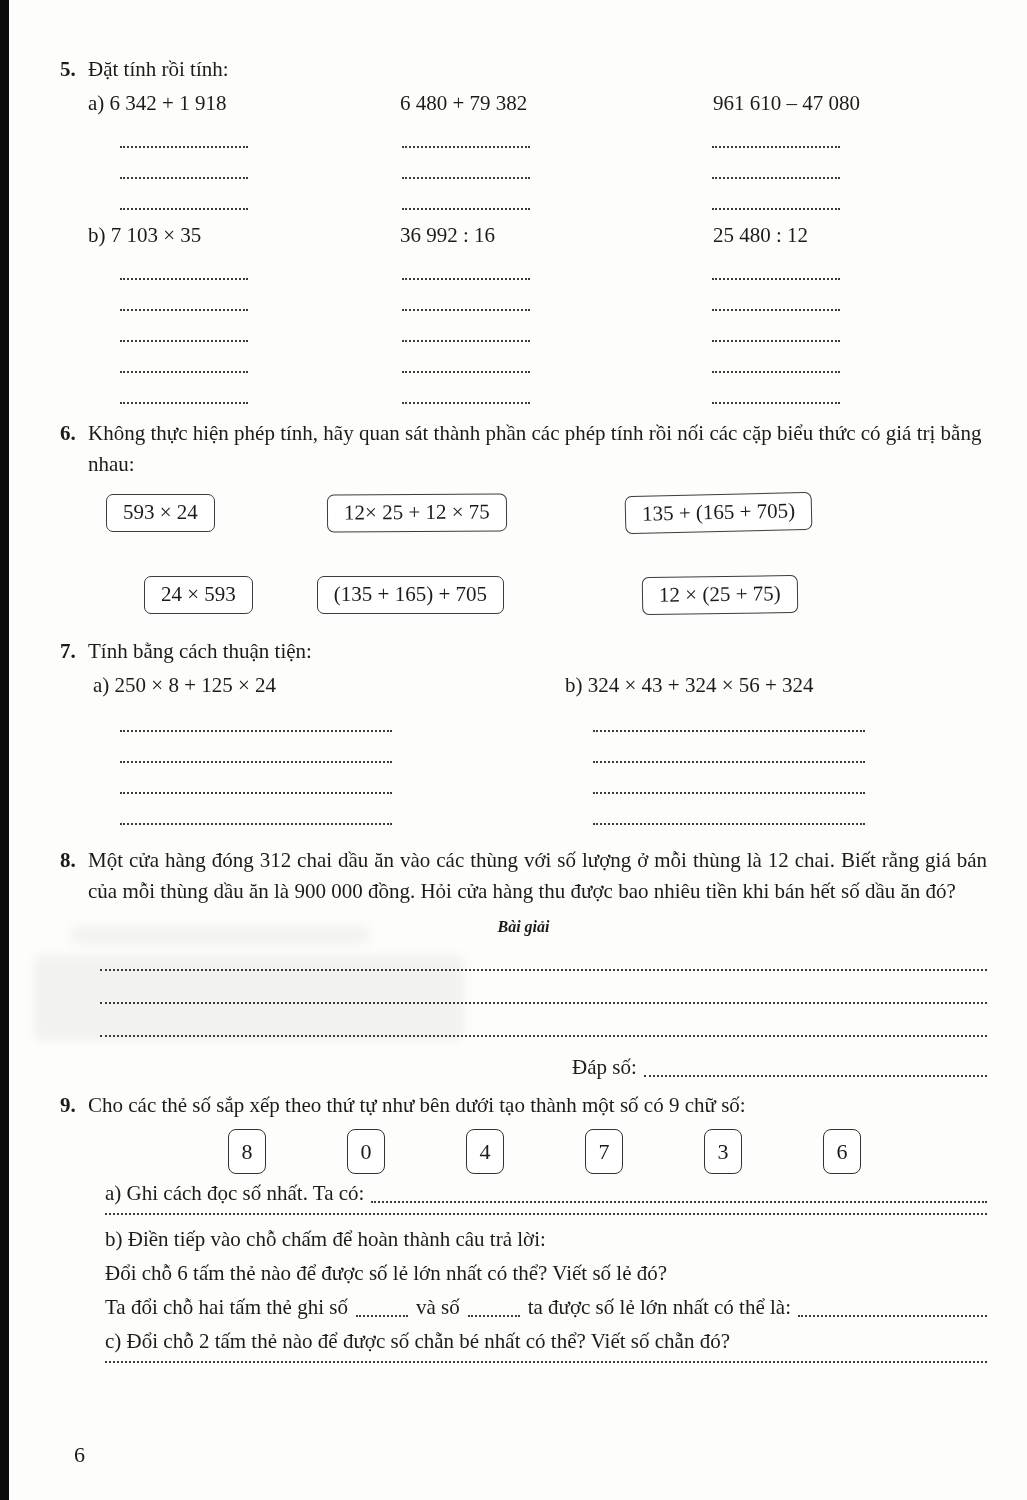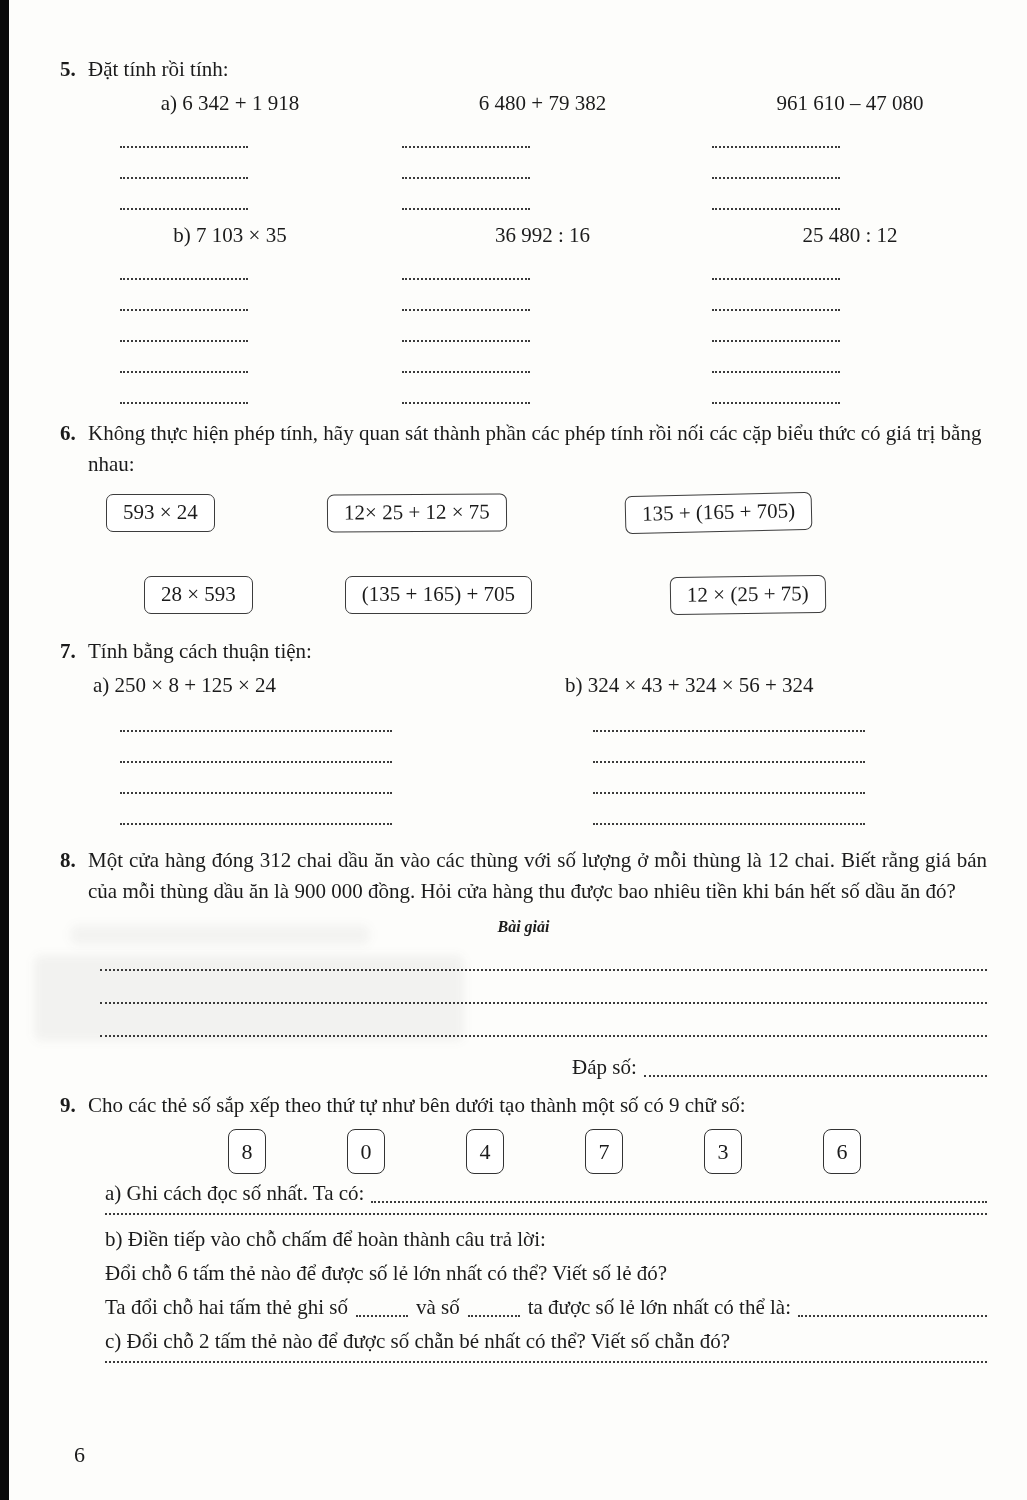--- a/index.html
+++ b/index.html
@@ -27,40 +27,40 @@
 
   
   .l { display:flex; align-items:flex-end; line-height:29px; margin-top:2px; }
   .l .txt { white-space:nowrap; }
   .leader { flex:1 1 auto; border-bottom:2px dotted #3b3b3b; margin:0 0 5px 7px; height:0; }
   .leader.w52 { flex:0 0 52px; margin:0 8px 5px 8px; }
   .leader.full { margin-left:0; }
 
   
   .ex5-grid { display:grid; grid-template-columns:312px 313px 302px; margin-top:4px; }
-  .expr { padding-left:28px; line-height:29px; margin-bottom:7px; white-space:nowrap;text-align:center; }
+  .expr { padding-left:28px; line-height:29px; margin-bottom:7px; white-space:nowrap; }
   .c1 .bl { margin-left:60px; }
   .c2 .bl { margin-left:30px; }
   .c3 .bl { margin-left:27px; }
   .rowb { margin-top:3px; }
 
   
   .ex6 { margin-top:6px; }
   .boxrow { display:flex; align-items:flex-start; }
   .boxrow1 { margin-top:14px; }
   .boxrow2 { margin-top:44px; }
   .card {
     border:1.6px solid #3c3c3c; border-radius:7px; padding:4px 16px 5px;
     background:#fff; white-space:nowrap; line-height:27px;
   }
   .b1a { margin-left:46px; }
   .b1b { margin-left:112px; transform:rotate(-0.4deg); }
   .b1c { margin-left:118px; transform:rotate(-1.3deg); }
   .b2a { margin-left:84px; }
-  .b2b { margin-left:92px;text-align:right; }
+  .b2b { margin-left:64px;text-align:right; }
   .b2c { margin-left:138px; transform:rotate(-0.8deg); }
 
   
   .ex7 { margin-top:22px; }
   .ex7-grid { display:grid; grid-template-columns:505px 1fr; margin-top:4px; }
   .p7 { line-height:29px; margin-bottom:9px; white-space:nowrap; }
   .g1 .p7 { padding-left:33px; }
   .g1 .bl { margin-left:60px; }
   .g2 .bl { margin-left:28px; }
 
@@ -152,21 +152,21 @@
       <div class="ex-head">
         <span class="num">6.</span>
         <span class="head-text">Không thực hiện phép tính, hãy quan sát thành phần các phép tính rồi nối các cặp biểu thức có giá trị bằng nhau:</span>
       </div>
       <div class="boxrow boxrow1">
         <div class="card b1a">593 × 24</div>
         <div class="card b1b">12× 25 + 12 × 75</div>
         <div class="card b1c">135 + (165 + 705)</div>
       </div>
       <div class="boxrow boxrow2">
-        <div class="card b2a">28 × 593</div>
+        <div class="card b2a">24 × 593</div>
         <div class="card b2b">(135 + 165) + 705</div>
         <div class="card b2c">12 × (25 + 75)</div>
       </div>
     </section>
 
     <section class="ex7">
       <div class="ex-head">
         <span class="num">7.</span>
         <span class="head-text">Tính bằng cách thuận tiện:</span>
       </div>

